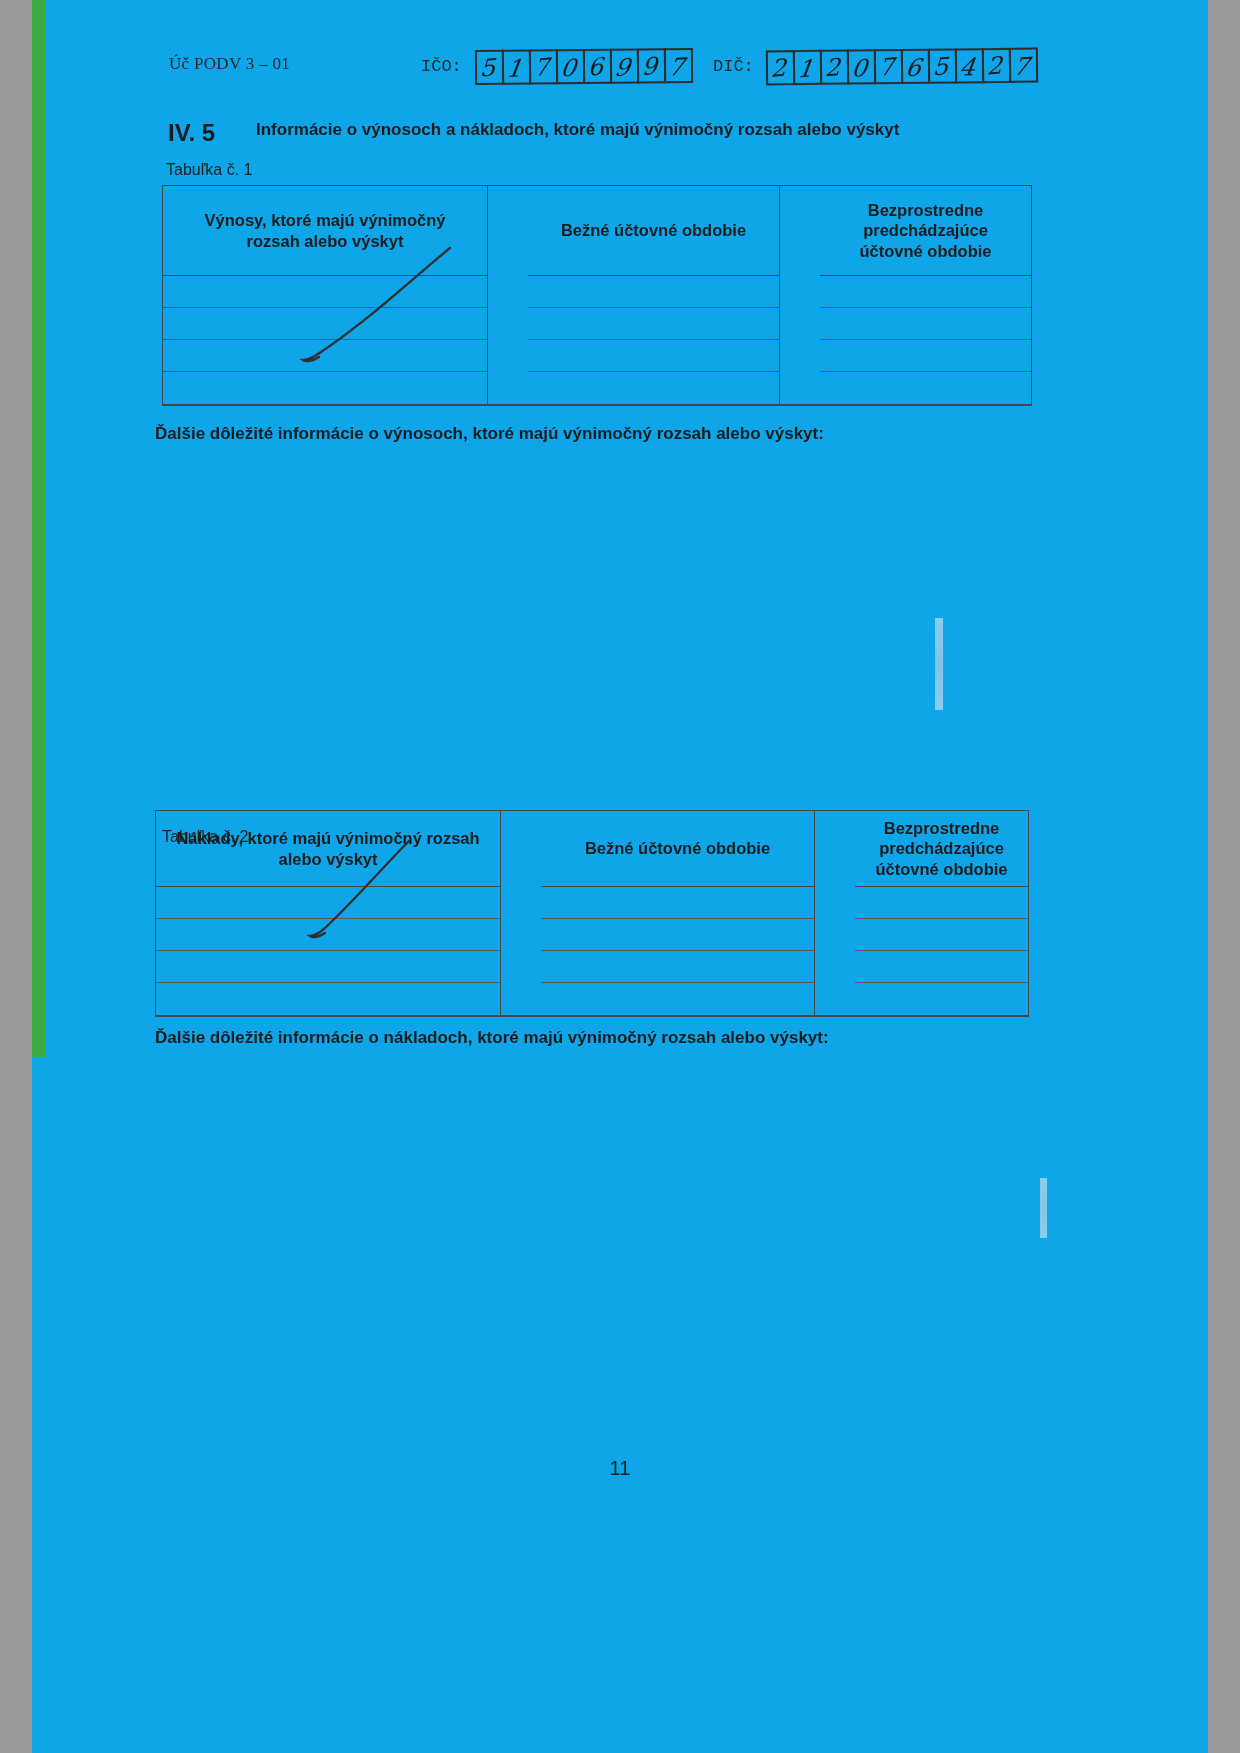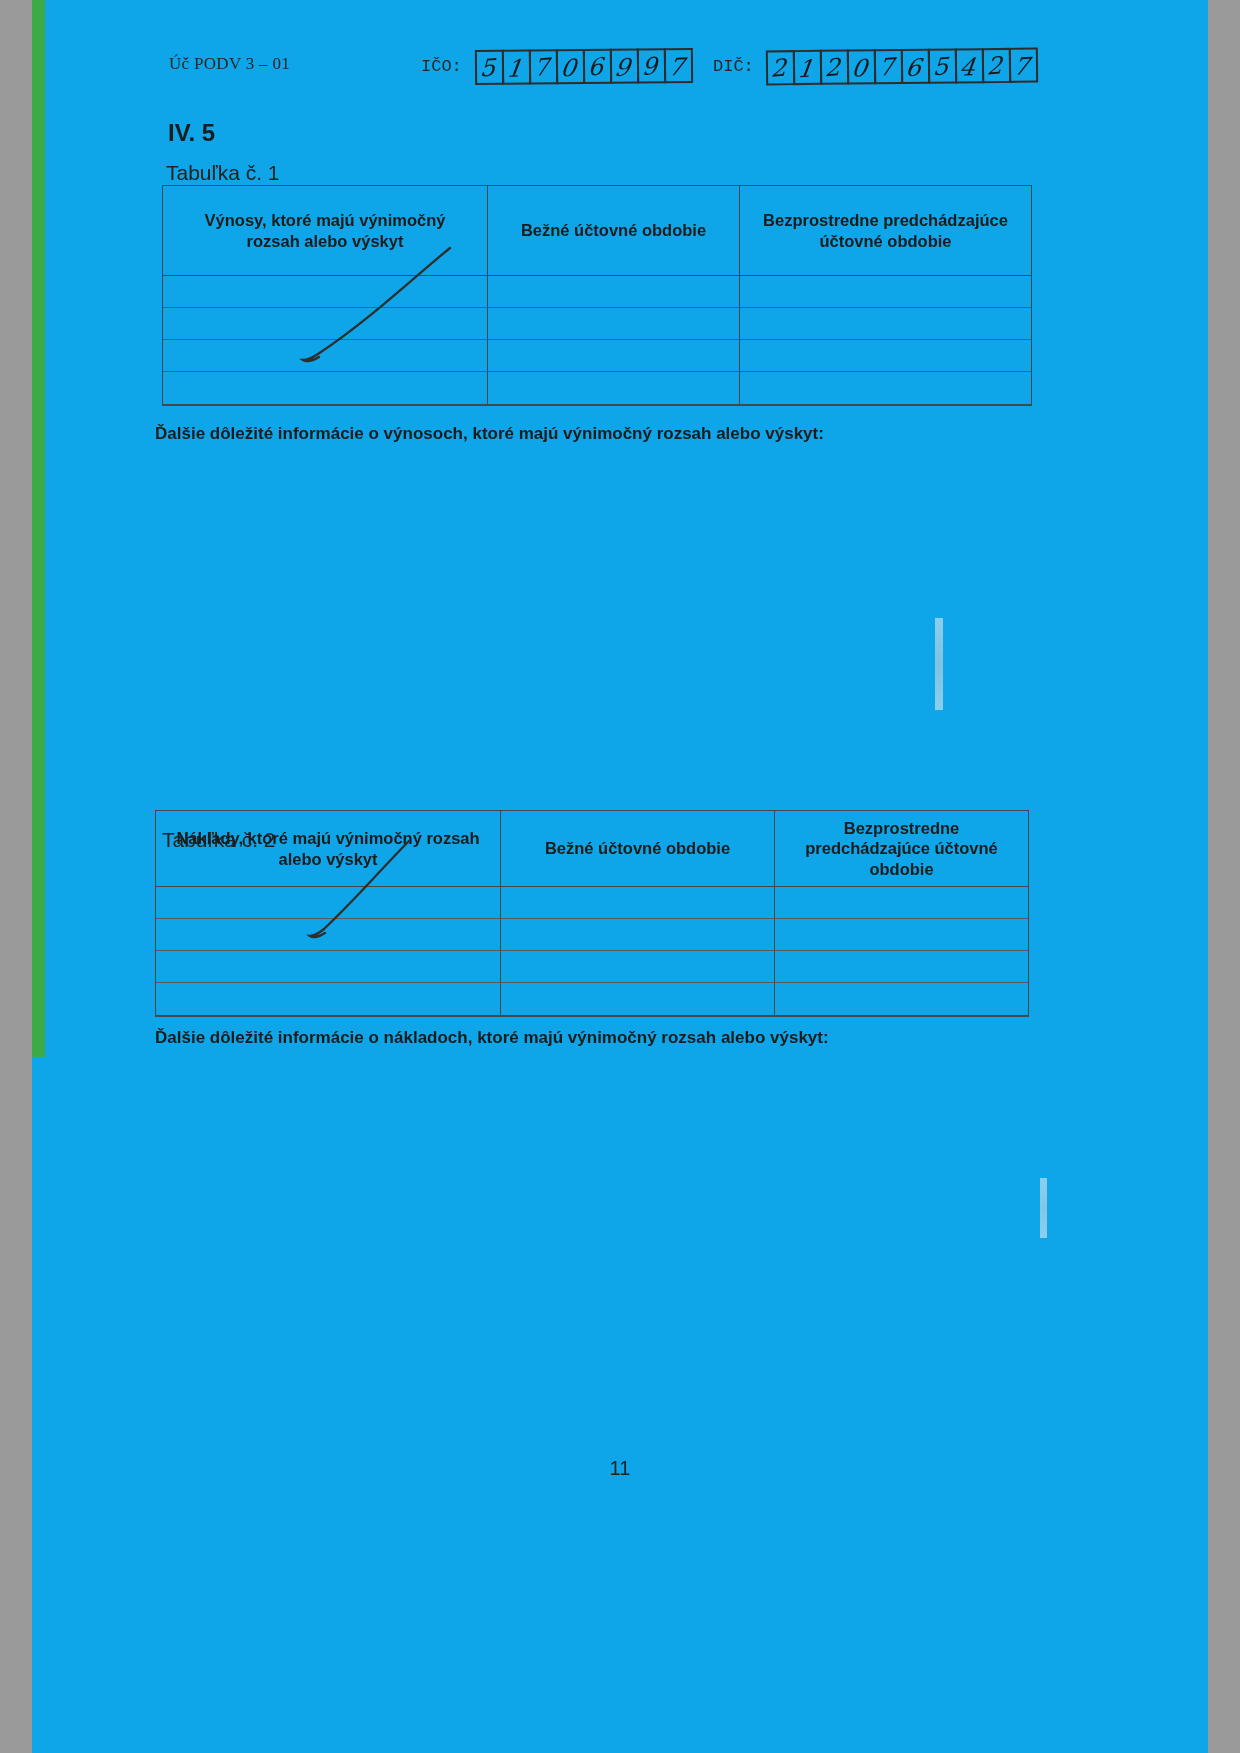--- a/index.html
+++ b/index.html
@@ -22,28 +22,28 @@
     width:25px; height:31px; border:2px solid #2d2d2d; margin-left:-2px;
     display:flex; align-items:center; justify-content:center; background:transparent;
   }
   .dcell:first-child { margin-left:0; }
   .hw { font-family:"DejaVu Serif", serif; font-size:24px; color:#191919; display:inline-block; transform:skewX(-9deg) rotate(-4deg); }
   .dcell:nth-child(even) .hw { transform:skewX(-13deg) rotate(-2deg) translateY(1px); }
 
   .section-number { position:absolute; left:136px; top:119px; font-size:24px; font-weight:bold; }
   .section-title  { position:absolute; left:224px; top:120px; font-size:17px; font-weight:bold; width:760px; }
 
-  .tbl-caption { position:absolute; font-size:21px; color:#222; }
+  .tbl-caption { position:absolute; font-size:16px; color:#222; }
   .t1-caption { left:134px; top:161px; }
   .t2-caption { left:130px; top:786px;margin-top:42px; }
 
   .tbl { position:absolute; border:1.5px solid #474747; border-bottom-width:2.5px; box-sizing:border-box; }
   .tbl1 { left:130px; top:185px; width:870px; }
   .tbl2 { left:123px; top:810px; width:874px; }
-  .grid { display:grid; }
+  .grid { display:grid;gap:40px; }
   .grid1 { grid-template-columns:325px 252px 1fr; }
   .grid2 { grid-template-columns:345px 274px 1fr; }
 
   .hcell {
     display:flex; align-items:center; justify-content:center; text-align:center;
     font-weight:bold; font-size:16.5px; line-height:1.25; padding:6px 14px; box-sizing:border-box;
     border-right:1.4px solid #474747; border-bottom:1.4px solid #474747;
   }
   .tbl1 .hcell { height:90px; }
   .tbl2 .hcell { height:76px; }
@@ -128,20 +128,21 @@
       </span>
     <span class="dcell">
         <i class="hw">2</i>
       </span>
     <span class="dcell">
         <i class="hw">7</i>
       </span>
   </div>
 
   <div class="section-number">IV. 5</div>
+  <div class="section-title">Informácie o výnosoch a nákladoch, ktoré majú výnimočný rozsah alebo výskyt</div>
 
   <div class="tbl-caption t1-caption">Tabuľka č. 1</div>
   <div class="tbl tbl1">
     <div class="grid grid1">
       <div class="hcell">Výnosy, ktoré majú výnimočný rozsah alebo výskyt</div>
       <div class="hcell">Bežné účtovné obdobie</div>
       <div class="hcell c3">Bezprostredne predchádzajúce účtovné obdobie</div>
     </div>
     <div class="grid grid1">
       <div class="bcell"></div>

